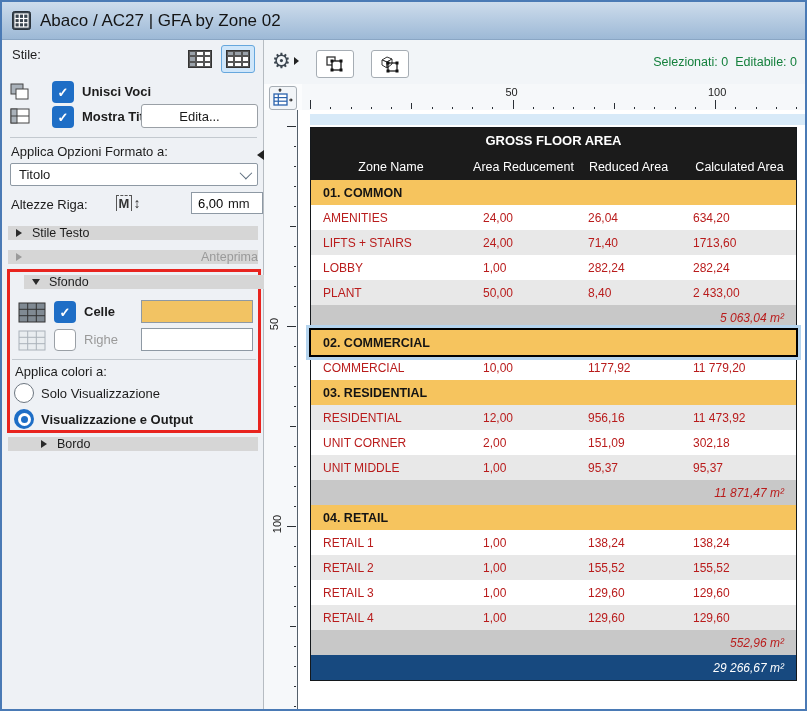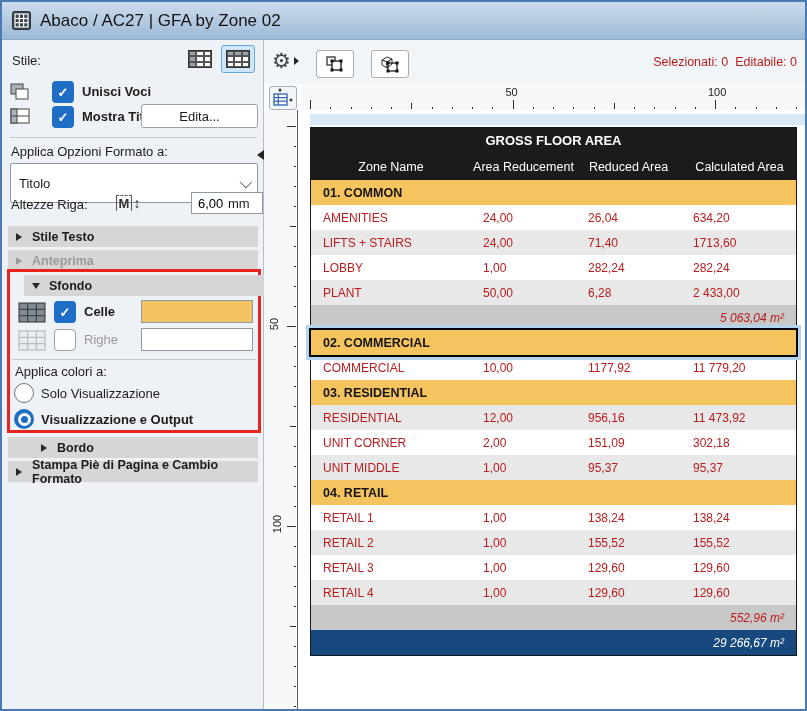--- a/index.html
+++ b/index.html
@@ -28,26 +28,26 @@
   .mini-table div { border:0.5px solid #555; }
   .mini-table .shade { background:#9aa2aa; }
 
   .checkbox { position:absolute; width:22px; height:22px; border-radius:4px; background:#1e6ec6; display:flex; align-items:center; justify-content:center; color:#fff; font-size:13px; font-weight:700; }
   .checkbox.unchecked { background:#fff; border:1px solid #9aa0a6; }
 
   .push-btn { position:absolute; background:#fff; border:1px solid #9aa0a6; border-radius:3px; font-size:13px; text-align:center; display:flex; align-items:center; justify-content:center; }
 
   .sep { position:absolute; left:8px; right:6px; height:1px; background:#c3c9cf; }
 
-  .select { position:absolute; left:8px; width:248px; height:40px; background:#fff; border:1px solid #8e99a4; border-radius:2px; display:flex; align-items:center; padding:0 8px; font-size:13px; justify-content:space-between; }
+  .select { position:absolute; left:8px; width:248px; height:23px; background:#fff; border:1px solid #8e99a4; border-radius:2px; display:flex; align-items:center; padding:0 8px; font-size:13px; justify-content:space-between; }
   .chev { width:9px; height:9px; border-right:1.6px solid #5a6b7c; border-bottom:1.6px solid #5a6b7c; transform:rotate(45deg) translateY(-2px); }
 
   .text-input { position:absolute; height:22px; border:1px solid #8e99a4; background:#fff; font-size:13px; padding:0 6px; font-family:"Liberation Sans",sans-serif; }
 
-  .section-bar { position:absolute; left:6px; width:250px; height:21px; background:#d6d6d6; display:flex; align-items:center; padding-left:8px; font-size:12.5px; font-weight:700; color:#1c1c1c; }
+  .section-bar { position:absolute; left:6px; width:250px; height:14px; background:#d6d6d6; display:flex; align-items:center; padding-left:8px; font-size:12.5px; font-weight:400; color:#1c1c1c; }
   .section-bar .arrow-r { width:0; height:0; border-top:4.5px solid transparent; border-bottom:4.5px solid transparent; border-left:6px solid #2a2a2a; margin-right:10px; }
   .section-bar .arrow-d { width:0; height:0; border-left:4.5px solid transparent; border-right:4.5px solid transparent; border-top:6px solid #2a2a2a; margin-right:9px; }
   .section-bar.disabled { color:#9a9a9a; }
   .section-bar.disabled .arrow-r { border-left-color:#9a9a9a; }
 
   .red-box { position:absolute; left:5px; top:229px; width:254px; height:164px; border:3px solid #e8241f; background:#eef1f5; }
 
   .swatch { position:absolute; width:112px; height:23px; border:1px solid #8e99a4; }
 
   .radio { position:absolute; width:20px; height:20px; border-radius:50%; background:#fff; border:1.6px solid #6d7680; }
@@ -56,21 +56,21 @@
   .radio.selected .dot { width:7px; height:7px; border-radius:50%; background:#1e6ec6; }
 
   .splitter-arrow { position:absolute; right:-1px; top:110px; width:0; height:0; border-top:5px solid transparent; border-bottom:5px solid transparent; border-right:7px solid #222; }
 
   
   .ptoolbar { position:absolute; left:0; top:0; right:0; height:44px; background:#f2f5f8; }
   .tool-btn { position:absolute; width:38px; height:28px; background:#fff; border:1px solid #a6adb4; border-radius:3px; display:flex; align-items:center; justify-content:center; }
   .gear-wrap { position:absolute; left:8px; top:10px; display:flex; align-items:center; }
   .gear { font-size:21px; color:#3c4650; line-height:1; }
   .gear-arrow { width:0; height:0; border-top:4px solid transparent; border-bottom:4px solid transparent; border-left:5.5px solid #222; margin-left:3px; }
-  .status { position:absolute; right:8px; top:15px; font-size:12.5px; color:#b91c1c;text-align:center; }
+  .status { position:absolute; right:8px; top:15px; font-size:12.5px; color:#15803d;text-align:center; }
 
   
   .corner-btn { position:absolute; left:5px; top:46px; width:28px; height:24px; background:#f2f5f8; border:1px solid #a6adb4; border-radius:3px; display:flex; align-items:center; justify-content:center; }
   .h-ruler { position:absolute; left:38px; top:44px; right:0; height:26px; background:#f6f8fa; }
   .v-ruler { position:absolute; left:0; top:70px; width:34px; bottom:0; background:#f6f8fa; border-right:1px solid #55606b; }
   .tickh { position:absolute; bottom:1px; width:1px; background:#2a2f35; }
   .tickv { position:absolute; right:1px; height:1px; background:#2a2f35; }
   .rlabel { position:absolute; font-size:11px; color:#1c1c1c; }
 
   
@@ -102,21 +102,21 @@
       <line x1="3" y1="11.7" x2="16" y2="11.7" stroke="#fff" stroke-width="1.2"></line>
       <line x1="7.3" y1="3" x2="7.3" y2="16" stroke="#fff" stroke-width="1.2"></line>
       <line x1="11.6" y1="3" x2="11.6" y2="16" stroke="#fff" stroke-width="1.2"></line>
     </svg>
     <span class="title">Abaco / AC27 | GFA by Zone 02</span>
   </div>
 
   <div class="main">
 
     <div class="left-panel">
-      <span class="lbl" style="left:10px; top:13px;">Stile:</span>
+      <span class="lbl" style="left:10px; top:7px;">Stile:</span>
 
       <div class="style-btn" style="left:181px; top:5px;">
         <div class="mini-table">
           <div class="shade"></div>
             <div></div>
             <div></div>
           <div class="shade"></div>
             <div></div>
             <div></div>
           <div class="shade"></div>
@@ -167,21 +167,21 @@
         <span style="font-size:13px; font-weight:700; border-top:1px dashed #555; border-left:1px solid #555; border-right:1px solid #555; padding:0 2px; color:#333;">M</span>
         <span style="font-size:14px; color:#333; margin-left:1px;">↕</span>
       </div>
       <input class="text-input" style="left: 146px; top: 152px; width: 72px; margin-left: 43px;" value="6,00">
       <span class="lbl" style="left:226px; top:156px;">mm</span>
 
       <div class="section-bar" style="top:186px;">
         <span class="arrow-r"></span>
         <span>Stile Testo</span>
       </div>
-      <div class="section-bar disabled" style="top:210px;">
+      <div class="section-bar disabled" style="top:210px;justify-content:space-between;">
         <span class="arrow-r"></span>
         <span>Anteprima</span>
       </div>
 
       <div class="red-box">
         <div class="section-bar" style="top:3px; left:14px; width:246px;">
           <span class="arrow-d"></span>
           <span>Sfondo</span>
         </div>
 
@@ -221,24 +221,20 @@
           <div class="ring">
               <div class="dot"></div>
             </div>
         </div>
         <span class="lbl bold" style="left:31px; top:140px;">Visualizzazione e Output</span>
       </div>
 
       <div class="section-bar" style="top:397px;padding-left:33px;">
         <span class="arrow-r"></span>
         <span>Bordo</span>
-      </div>
-      <div class="section-bar" style="top:421px;">
-        <span class="arrow-r"></span>
-        <span>Stampa Piè di Pagina e Cambio Formato</span>
       </div>
 
       <div class="splitter-arrow"></div>
     </div>
 
     <div class="preview">
       <div class="ptoolbar">
         <div class="gear-wrap">
           <span class="gear">⚙</span>
           <span class="gear-arrow"></span>
@@ -374,21 +370,21 @@
               </div>
               <div class="row data white">
                 <div>LOBBY</div>
                 <div>1,00</div>
                 <div>282,24</div>
                 <div>282,24</div>
               </div>
               <div class="row data gray">
                 <div>PLANT</div>
                 <div>50,00</div>
-                <div>6,28</div>
+                <div>8,40</div>
                 <div>2 433,00</div>
               </div>
               <div class="row subtotal">
                 <div>5 063,04 m²</div>
               </div>
               <div class="row group selected">
                 <div>02. COMMERCIAL</div>
               </div>
               <div class="row data white">
                 <div>COMMERCIAL</div>
@@ -410,20 +406,23 @@
                 <div>2,00</div>
                 <div>151,09</div>
                 <div>302,18</div>
               </div>
               <div class="row data gray">
                 <div>UNIT MIDDLE</div>
                 <div>1,00</div>
                 <div>95,37</div>
                 <div>95,37</div>
               </div>
+              <div class="row subtotal">
+                <div>11 871,47 m²</div>
+              </div>
               <div class="row group">
                 <div>04. RETAIL</div>
               </div>
               <div class="row data white">
                 <div>RETAIL 1</div>
                 <div>1,00</div>
                 <div>138,24</div>
                 <div>138,24</div>
               </div>
               <div class="row data gray">

